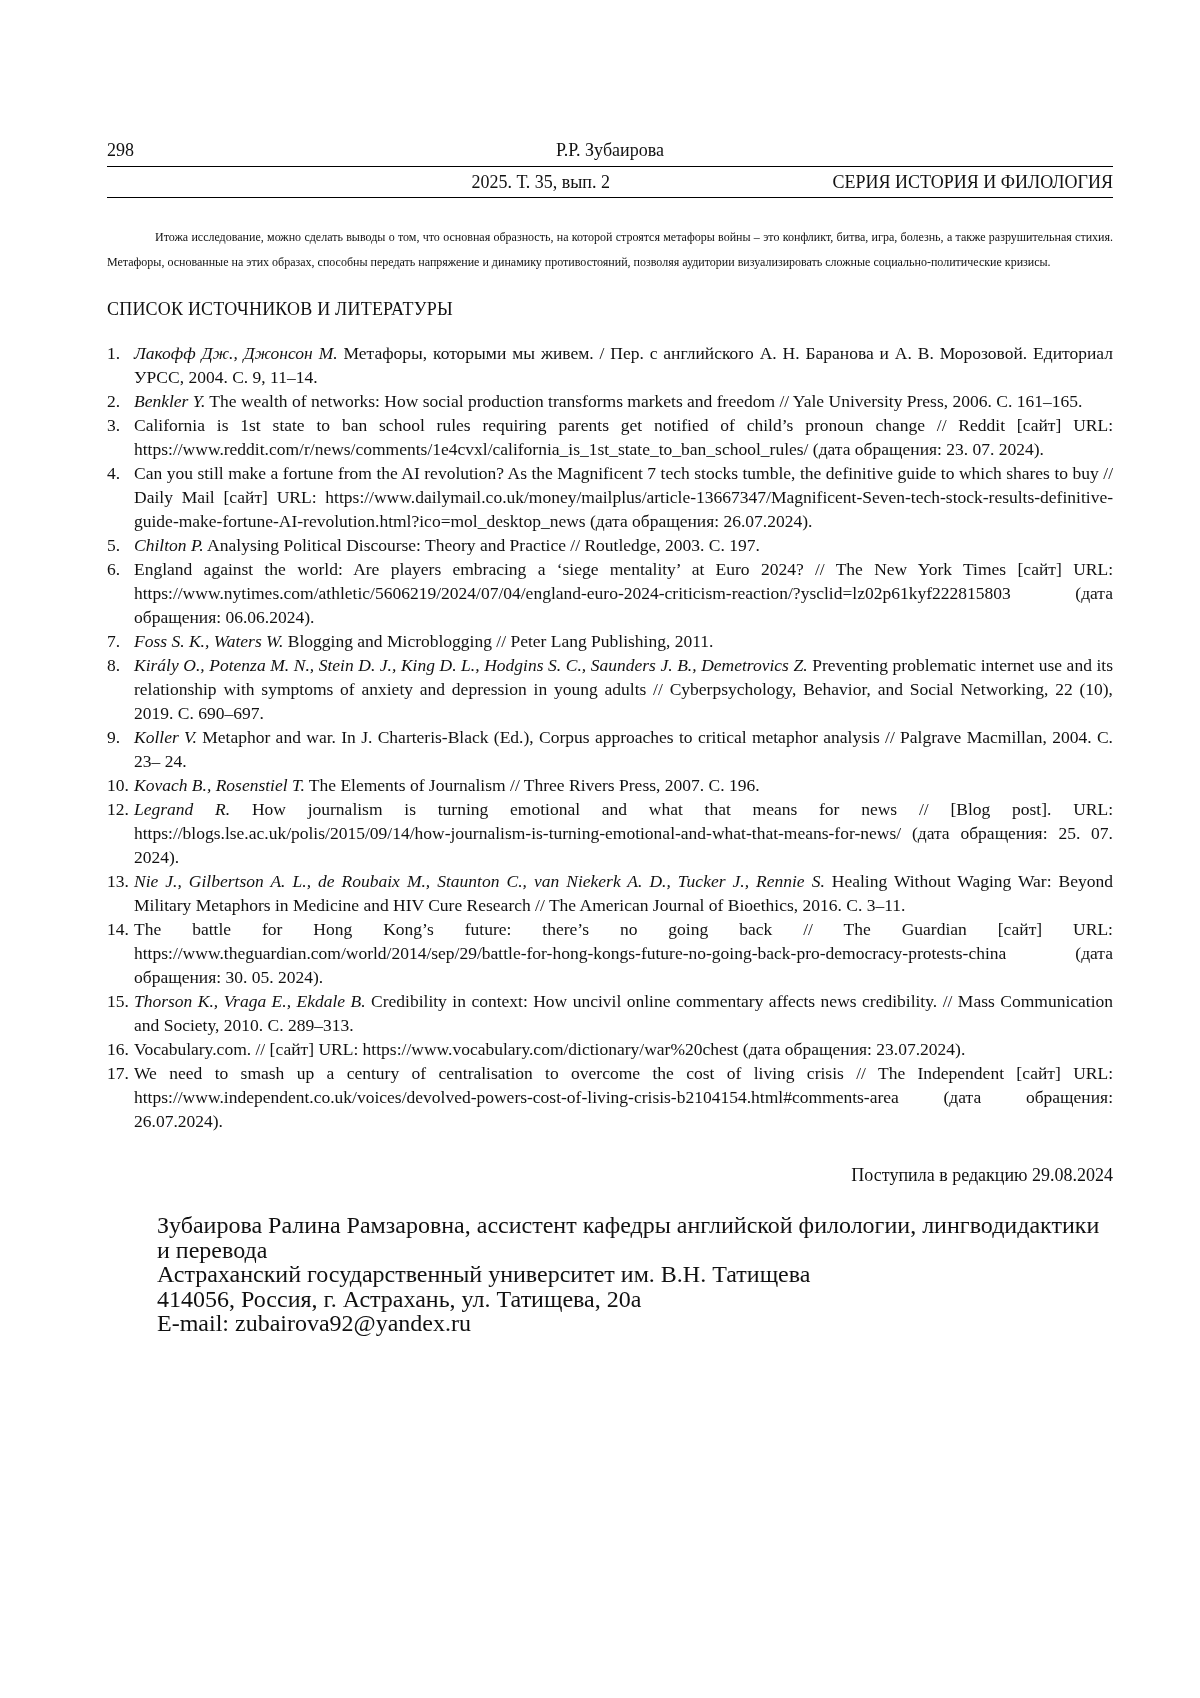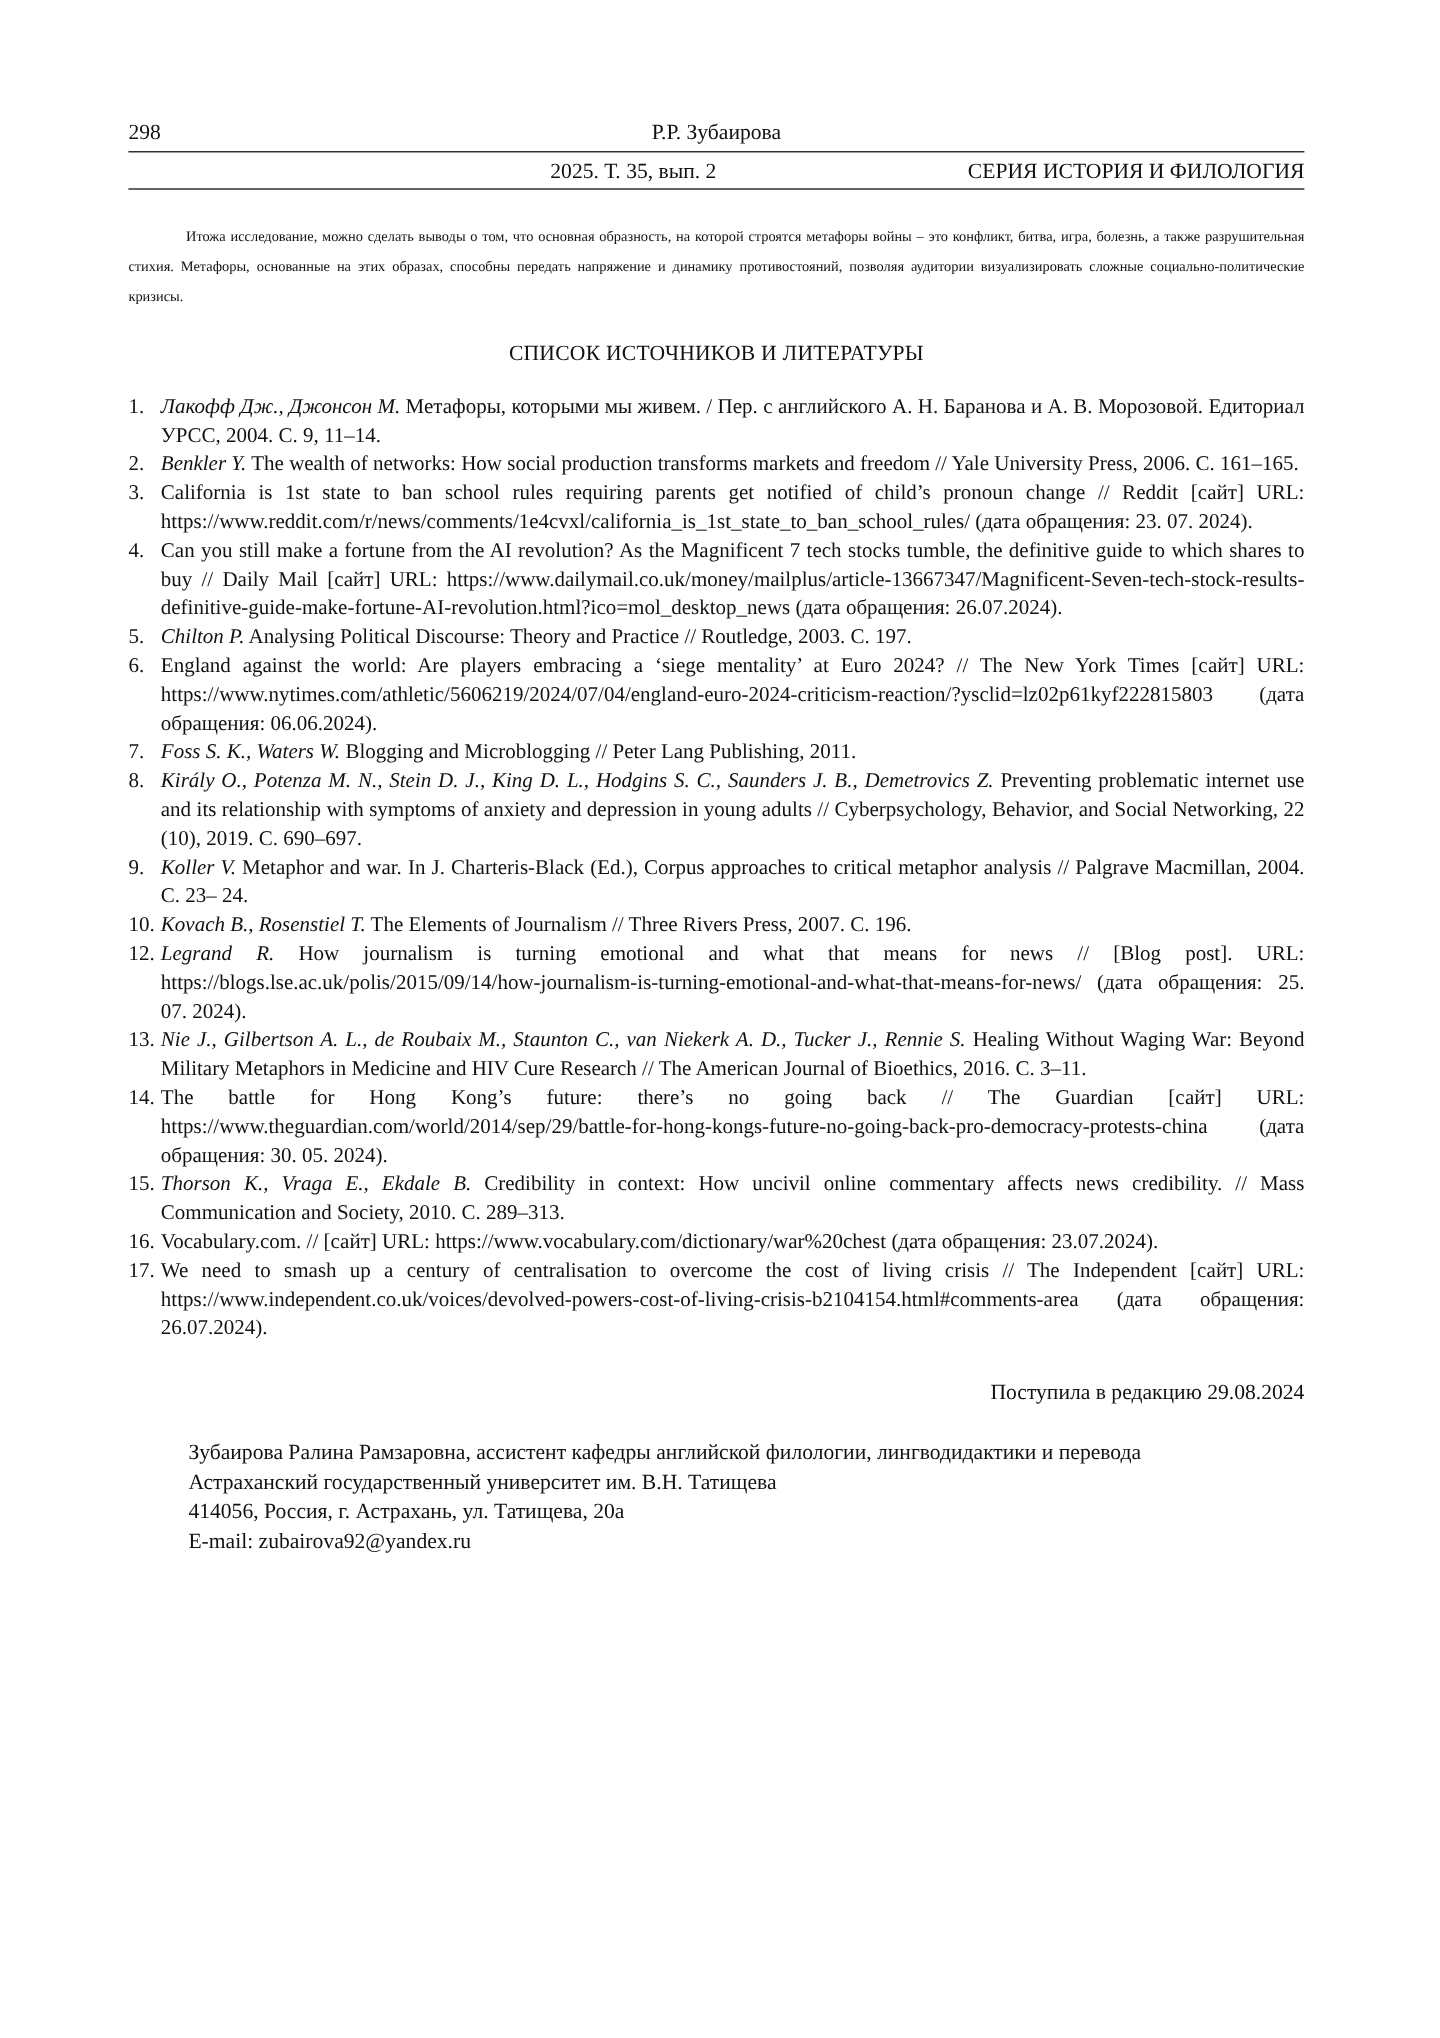--- a/index.html
+++ b/index.html
@@ -9,21 +9,22 @@
     height: 1698px;
     margin: 0 auto;
     background: #ffffff;
     color: #111111;
     font-family: "Liberation Serif", serif;
     box-sizing: border-box;
     overflow: hidden;
   }
   .content {
     box-sizing: border-box;
-    padding: 100px 113px 40px 107px; 
+    padding: 100px 87px 40px 107px; 
+    margin-top: 40px;
   }
 
   
   .rh-row { display: flex; align-items: baseline; font-size: 18px; line-height: 21px; }
   .rh-row1 .rh-left   { flex: 1; text-align: left; }
   .rh-row1 .rh-center { flex: 1.2; text-align: center; }
   .rh-row1 .rh-spacer { flex: 1; }
   .rh-row2 { margin-top: 5px; }
   .rh-row2 .rh-left  { flex: 1; text-align: right; }
   .rh-row2 .rh-right { flex: 1; text-align: right; }
@@ -38,21 +39,20 @@
     line-height: 25px;
     text-align: justify;
     text-indent: 48px;
   }
 
   
   .refs-heading {
     margin: 24px 0 21px 0;
     font-size: 18px;
     font-weight: normal;
-    text-align: center;
     letter-spacing: 0.2px;
   }
   .refs-list {
     font-size: 17.5px;
     line-height: 24px;
   }
   .ref-item {
     position: relative;
     padding-left: 27px;
     text-align: justify;
@@ -70,21 +70,21 @@
 
   
   .received {
     margin: 30px 0 0 0;
     font-size: 18px;
     line-height: 24px;
     text-align: right;
   }
   .author-info {
     margin: 26px 0 0 50px;
-    font-size: 18px;
+    font-size: 24px;
   }
   .author-info p { margin: 0; line-height: 24.5px; }
 </style>
 </head>
 <body>
 
 <div class="page">
   <div class="content">
 
     <div class="running-head">

